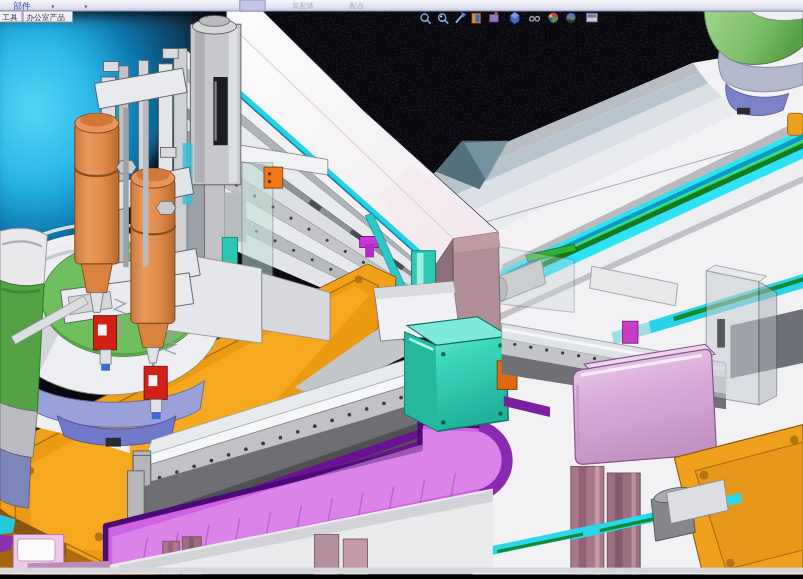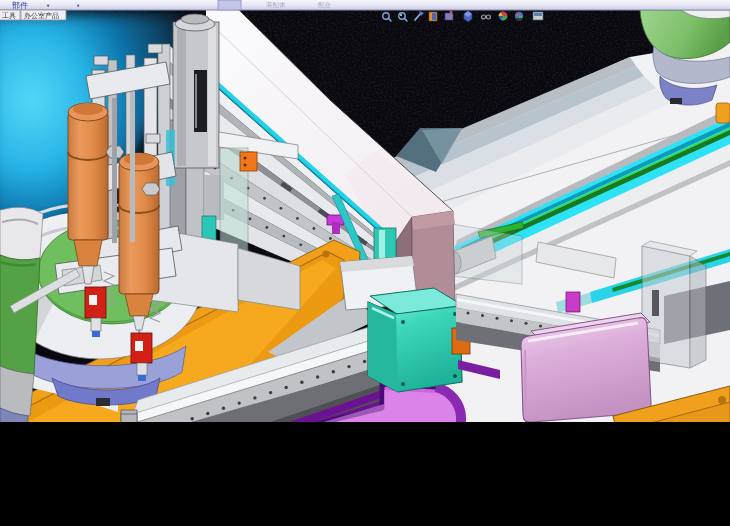--- a/index.html
+++ b/index.html
@@ -1,16 +1,16 @@
 <!DOCTYPE html>
 <html><head>
 <meta charset="utf-8">
 <style>
   html,body{margin:0;padding:0;background:#000;}
-  #app{position:relative;width:730px;height:422px;overflow:hidden;font-family:Liberation Mono, monospace;}
+  #app{position:relative;width:730px;height:522px;overflow:hidden;font-family:Liberation Mono, monospace;}
 </style>
 </head>
 <body>
 <div id="app">
 <svg width="730" height="526" viewBox="0 0 730 526" xmlns="http://www.w3.org/2000/svg">
 <defs>
   <radialGradient id="cyanGlow" cx="0.22" cy="0.38" r="0.95">
     <stop offset="0" stop-color="#55d8f8"></stop>
     <stop offset="0.32" stop-color="#27b4e6"></stop>
     <stop offset="0.55" stop-color="#0c74ab"></stop>

